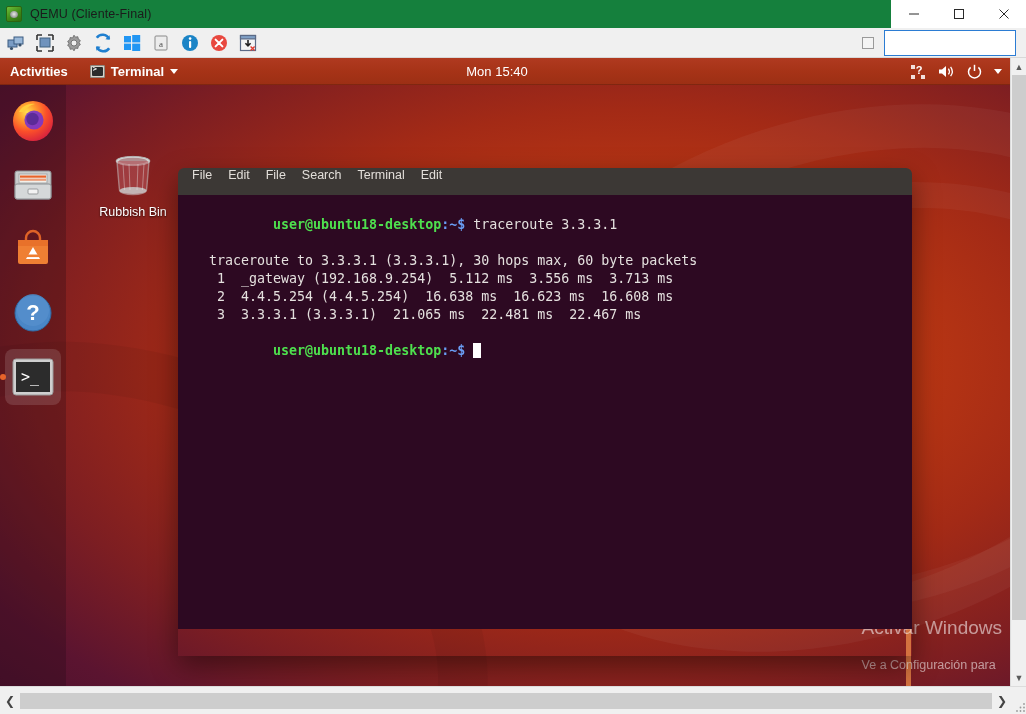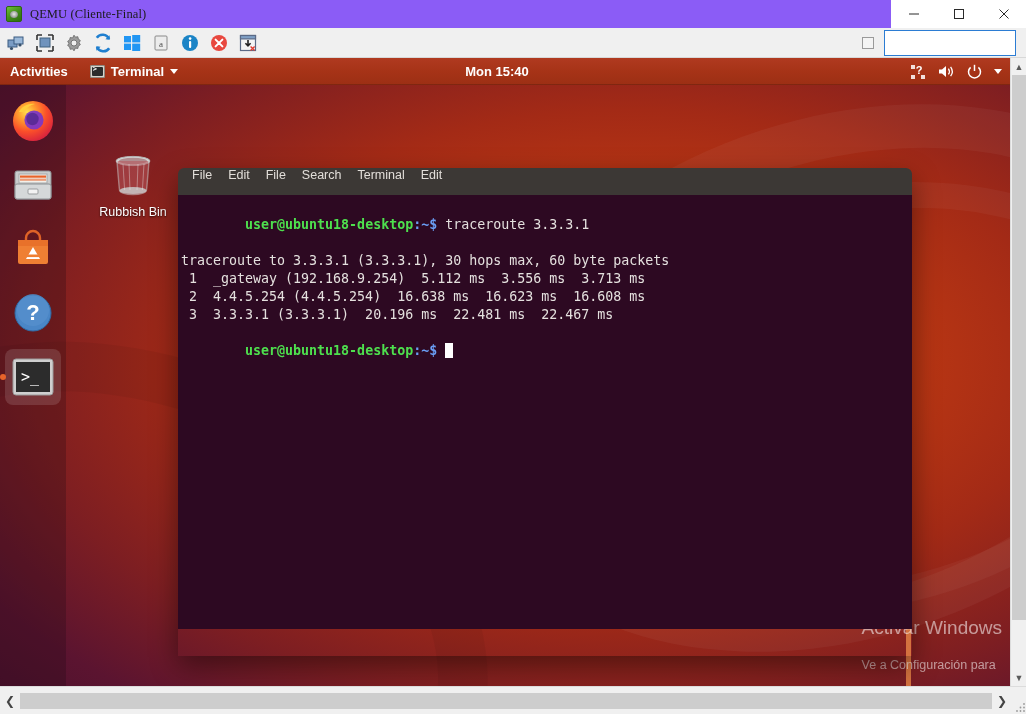--- a/index.html
+++ b/index.html
@@ -7,21 +7,21 @@
     width: 1026px; height: 714px;
     overflow: hidden;
     font-family: "Liberation Sans", sans-serif;
     background: #ffffff;
   }
   #root { position: relative; width: 1026px; height: 714px; }
 
   
   .qemu-titlebar {
     position: absolute; left: 0; top: 0; width: 1026px; height: 28px;
-    background: #8b5cf6; display: flex; align-items: center; font-family: Liberation Serif, serif;
+    background: #15803d; display: flex; align-items: center;
   }
   .qemu-appicon {
     width: 16px; height: 16px; margin-left: 6px; margin-right: 8px;
     border-radius: 2px;
     background: linear-gradient(145deg,#6fbf3a 0%, #3f8a18 55%, #2f6d10 100%);
     border: 1px solid #2c6410;
     position: relative;
   }
   .qemu-appicon::after {
     content: ""; position: absolute; left: 3px; top: 4px;
@@ -114,21 +114,21 @@
   .tb-appicon i::after {
     content: ">"; position: absolute; left: 1px; top: -2px; color:#fff; font-size: 7px;
     font-family: "DejaVu Sans Mono", monospace; font-weight: bold;
   }
   .caret-down {
     width: 0; height: 0; border-left: 4px solid transparent; border-right: 4px solid transparent;
     border-top: 5px solid #ffffff;
   }
   .tb-clock {
     position: absolute; left: 0; right: 16px; text-align: center; pointer-events: none;
-    font-size: 13px; font-weight: bold; color: #fff;
+    font-size: 13px; font-weight: normal; color: #fff;
   }
   .tb-right {
     position: absolute; right: 8px; display: flex; align-items: center; gap: 12px;
   }
   .tb-right svg { display: block; }
 
   
   .dock {
     position: absolute; left: 0; top: 27px; width: 66px; height: 601px;
     background: rgba(28,8,18,0.26);
@@ -181,21 +181,21 @@
     display: flex; gap: 16px; padding-left: 14px;
     color: #e2ded9; font-size: 12.5px;
   }
   .term-menu span { cursor: default; }
   .term-body {
     height: 434px; background: #2d0922; padding: 3px 0 0 3px;
     font-family: "DejaVu Sans Mono", monospace;
     font-size: 13.3px; line-height: 18px; color: #e4e0de;
     position: relative;
   }
-  .term-line { white-space: pre; }
+  .term-line { white-space: pre; margin-left: 28px; }
   .t-green { color: #4ee04e; font-weight: bold; }
   .t-blue  { color: #6a9ef5; font-weight: bold; }
   .t-white { color: #e4e0de; }
   .cursor {
     display: inline-block; width: 8px; height: 15px; background: #ffffff;
     vertical-align: -3px;
   }
 
   
   .side-orange {
@@ -479,21 +479,21 @@
       <span>Edit</span>
     </div>
 
     <div class="term-body">
       <div class="term-line">
         <span class="t-green">user@ubuntu18-desktop</span><span class="t-blue">:~$</span><span class="t-white"> traceroute 3.3.3.1</span>
       </div>
       <div class="term-line t-white">traceroute to 3.3.3.1 (3.3.3.1), 30 hops max, 60 byte packets</div>
       <div class="term-line t-white"> 1  _gateway (192.168.9.254)  5.112 ms  3.556 ms  3.713 ms</div>
       <div class="term-line t-white"> 2  4.4.5.254 (4.4.5.254)  16.638 ms  16.623 ms  16.608 ms</div>
-      <div class="term-line t-white"> 3  3.3.3.1 (3.3.3.1)  20.196 ms  22.481 ms  22.467 ms</div>
+      <div class="term-line t-white"> 3  3.3.3.1 (3.3.3.1)  21.065 ms  22.481 ms  22.467 ms</div>
       <div class="term-line">
         <span class="t-green">user@ubuntu18-desktop</span><span class="t-blue">:~$</span><span class="t-white"> </span><span class="cursor"></span>
       </div>
     </div>
   </div>
 
   <div class="vscroll">
     <div class="sb-arrow">▲</div>
     <div class="thumb"></div>
     <div class="sb-arrow bot">▼</div>

